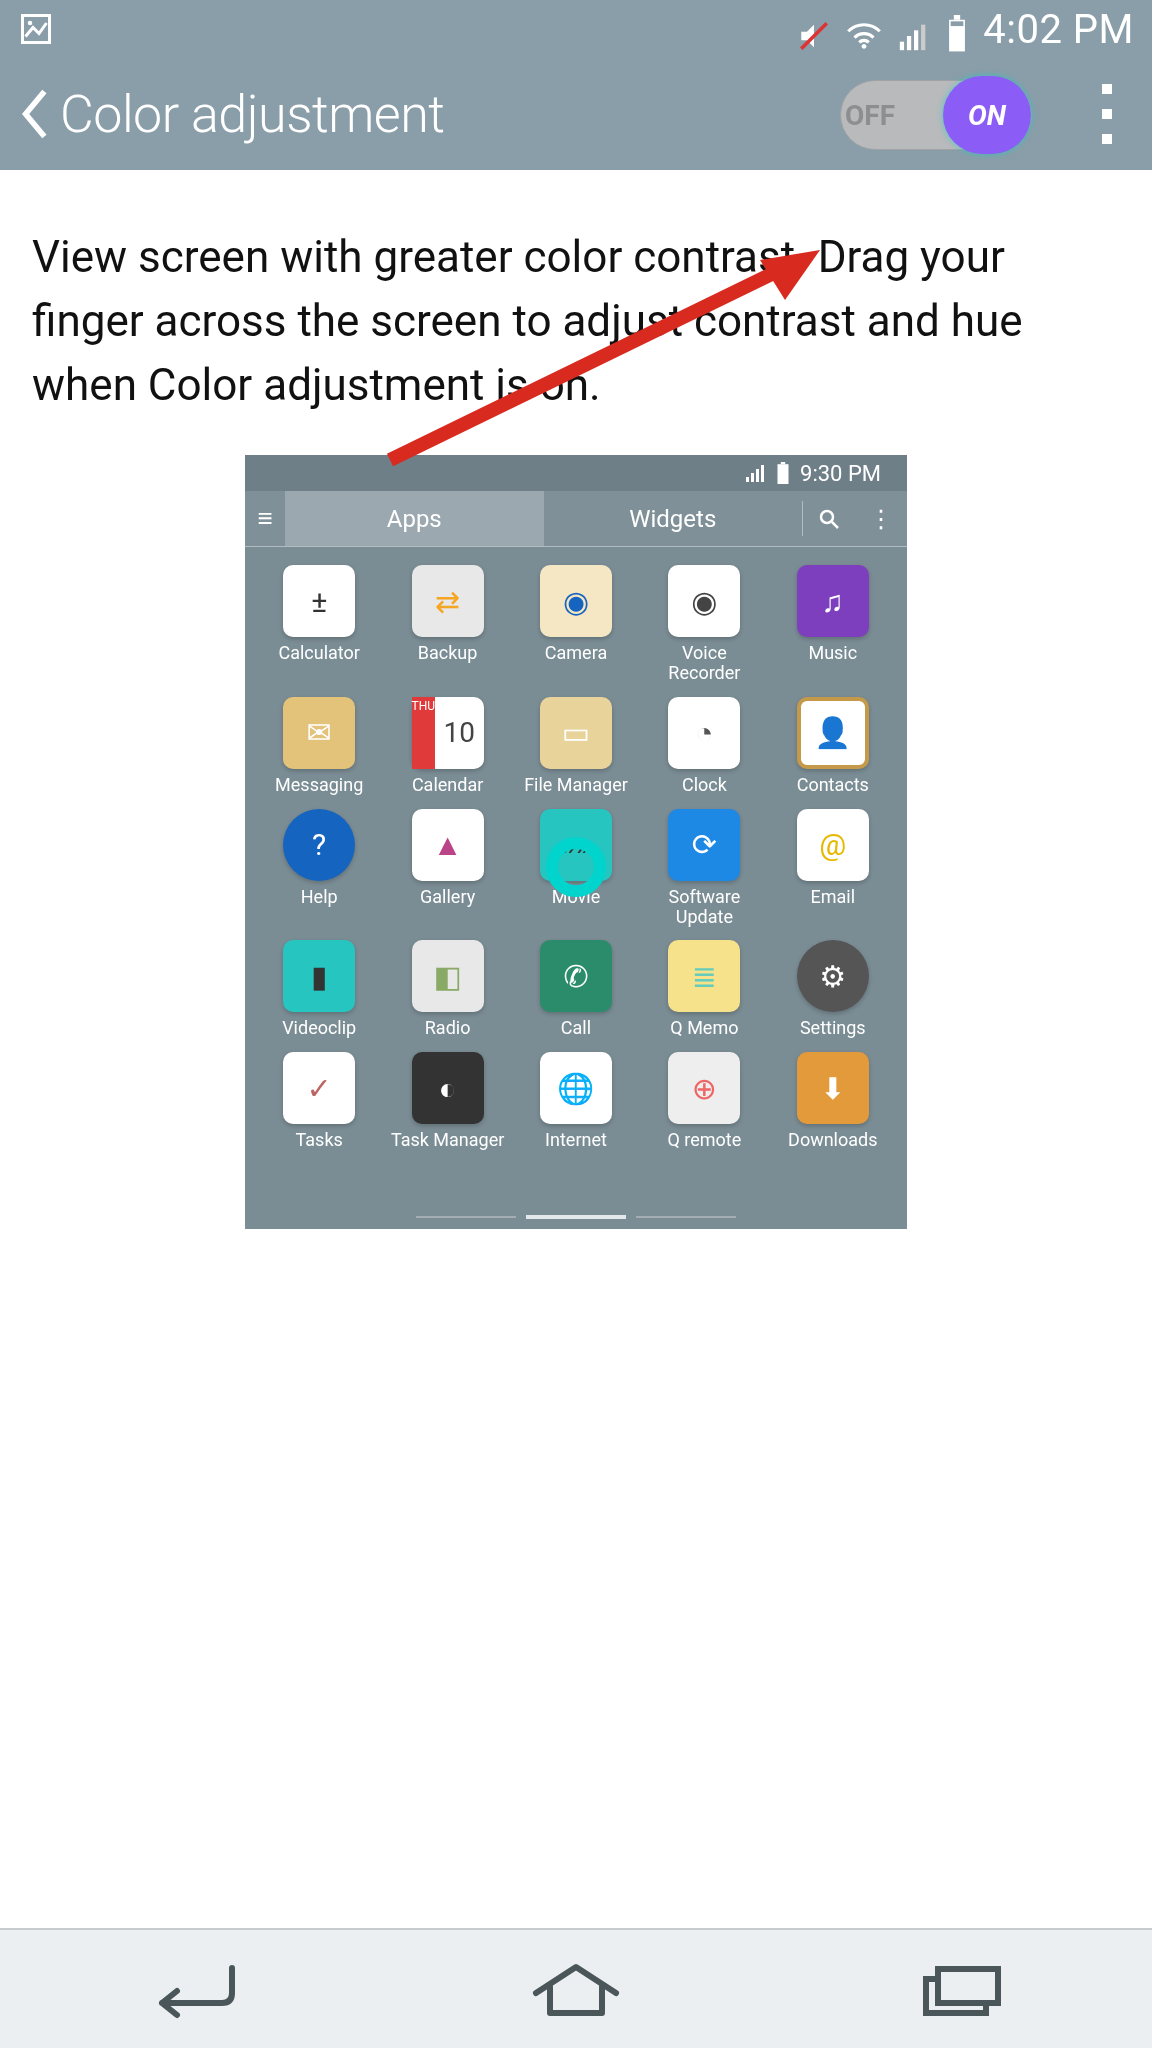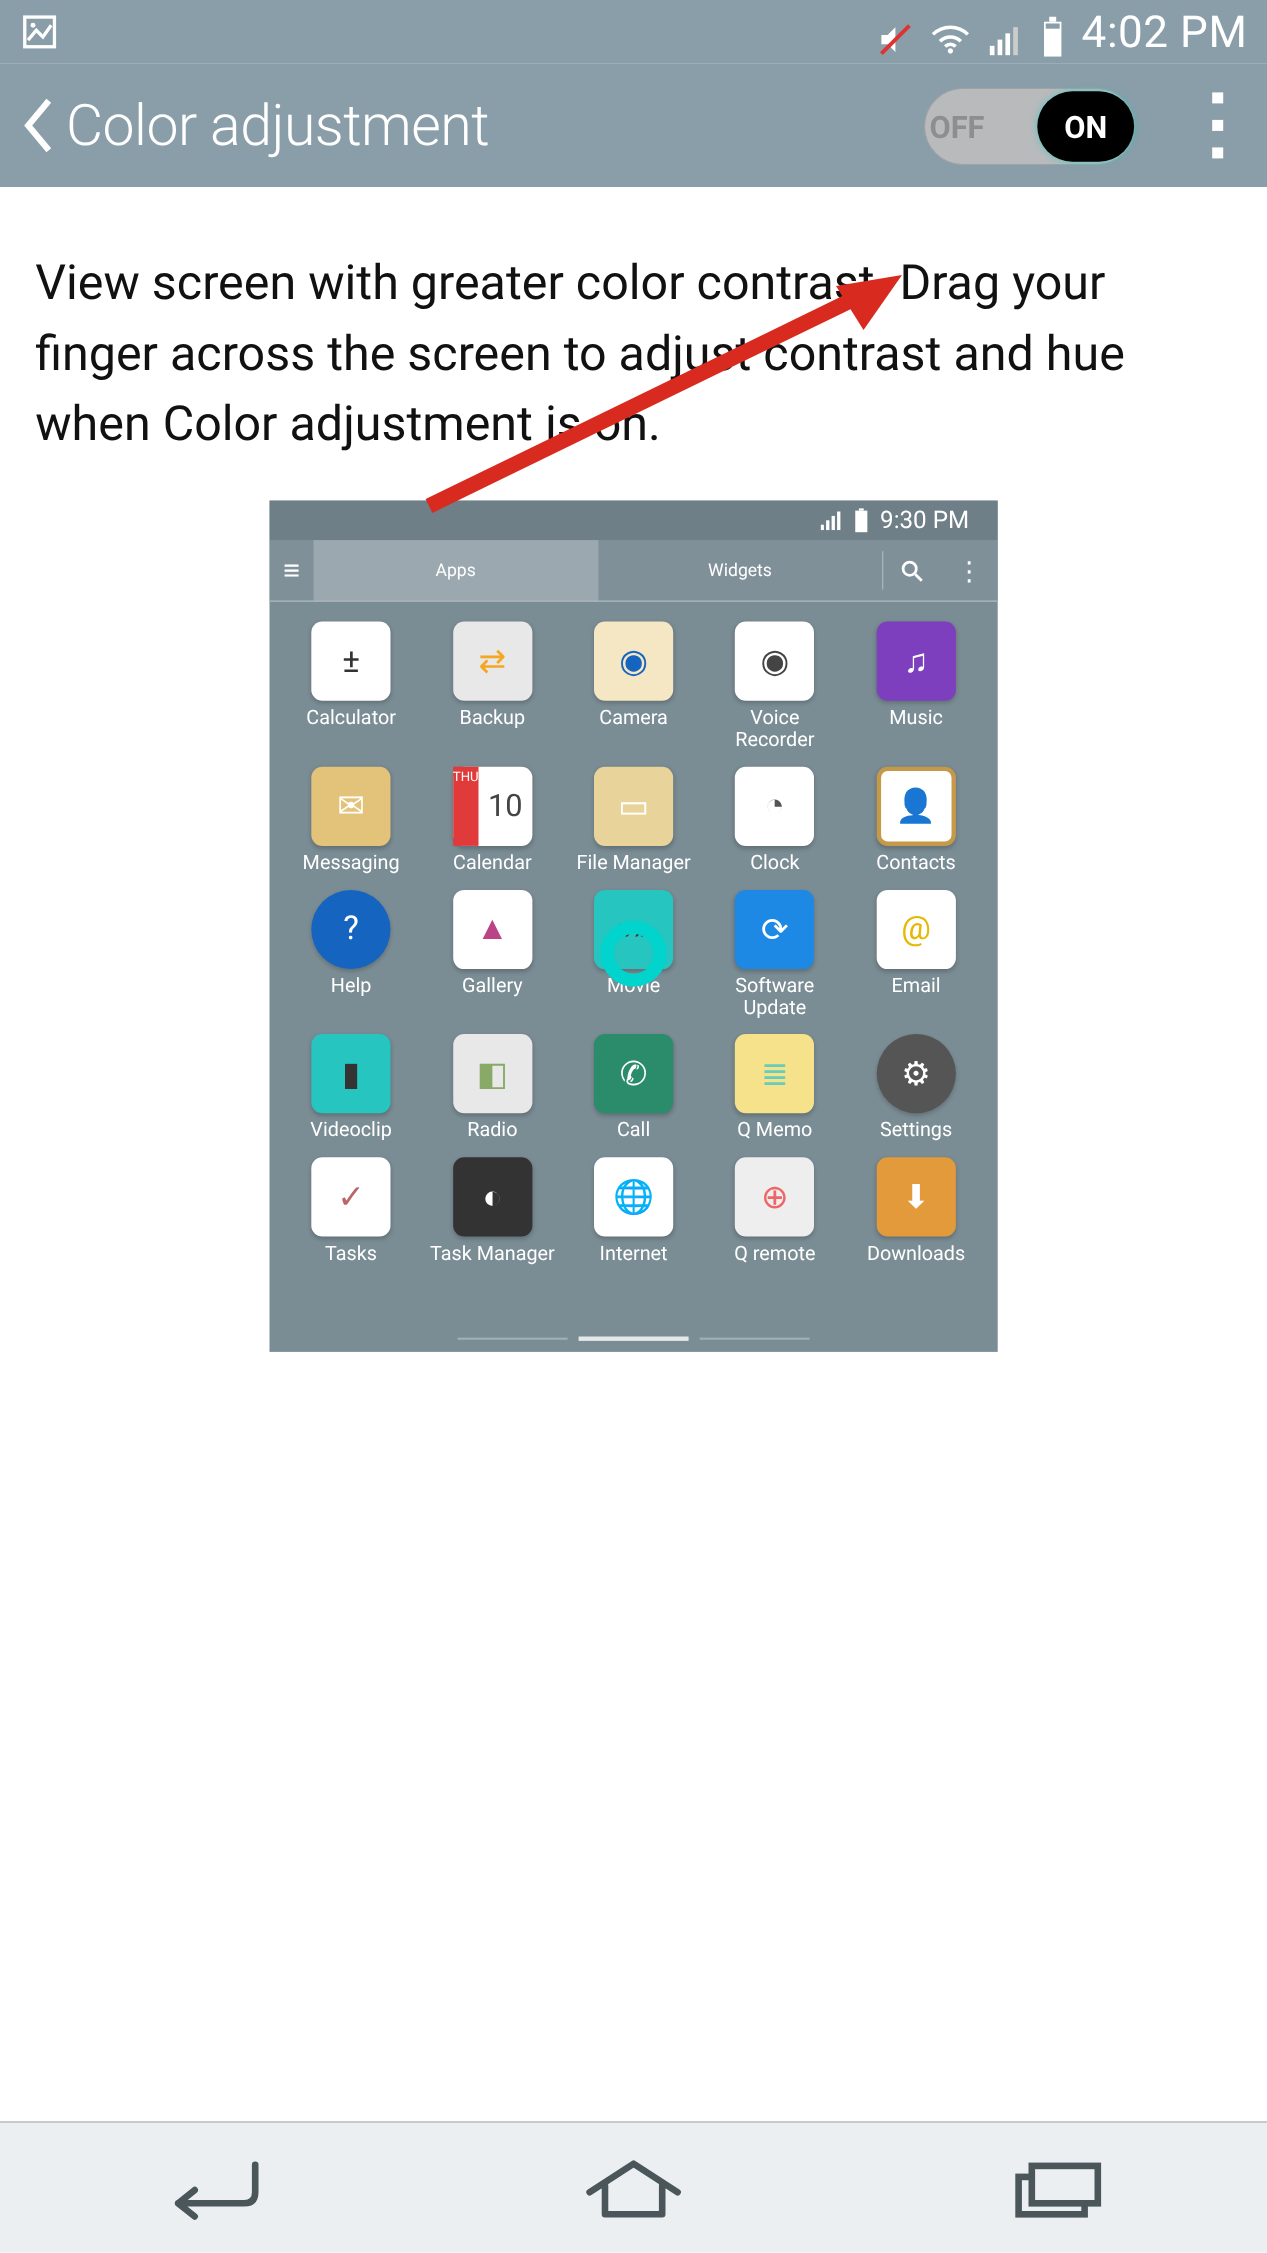--- a/index.html
+++ b/index.html
@@ -24,24 +24,25 @@
   .title-text { font-size: 52px; font-weight: 300; letter-spacing: -0.5px; }
   .toggle {
     position: absolute; right: 120px; top: 22px;
     width: 192px; height: 70px; border-radius: 40px; background: #b8babc;
     display: flex; align-items: center; border: 1px solid #a0a2a4; gap: 44px;
   }
   .toggle-off {
     flex: 1; text-align: center; color: #8e8e8e; font-size: 28px; font-weight: 700;
   }
   .toggle-on {
-    width: 88px; height: 64px; border-radius: 40px; background: #000000;
+    width: 88px; height: 78px; border-radius: 40px; background: #8b5cf6;
     display: flex; align-items: center; justify-content: center;
     color: #fff; font-size: 28px; font-weight: 700;
     box-shadow: 0 0 6px rgba(0,212,204,0.6);
+    font-style: italic;
   }
   .overflow {
     position: absolute; right: 30px; top: 26px; width: 30px; height: 60px;
     display: flex; flex-direction: column; justify-content: space-between; align-items: center;
   }
   .overflow span { width: 10px; height: 10px; background: #fff; }
 
   
   .body { flex: 1; background: #fff; padding: 56px 32px 12px 32px; position: relative; }
   .desc {
@@ -63,21 +64,21 @@
   }
   .pv-statusbar {
     height: 36px; background: #6f7f87; display: flex; align-items: center;
     justify-content: flex-end; padding: 0 26px; color: #fff; gap: 10px; font-size: 22px;
   }
   .pv-tabs {
     height: 56px; display: flex; align-items: stretch; border-bottom: 1px solid rgba(255,255,255,0.4);
     background: #7f9099;
   }
   .pv-menu { width: 40px; display: flex; align-items: center; justify-content: center; color: #fff; font-size: 26px; }
-  .pv-tab { flex: 1; display: flex; align-items: center; justify-content: center; color: #fff; font-size: 16px; }
+  .pv-tab { flex: 1; display: flex; align-items: center; justify-content: center; color: #fff; font-size: 24px; }
   .pv-tab.active { background: rgba(255,255,255,0.22); }
   .pv-search, .pv-dots { width: 52px; display: flex; align-items: center; justify-content: center; color: #fff; font-size: 24px; }
   .pv-sep { width: 1px; background: rgba(255,255,255,0.4); margin: 10px 0; }
 
   .pv-grid {
     padding: 18px 14px 10px 14px; display: grid; grid-template-columns: repeat(5, 1fr);
     column-gap: 8px; row-gap: 14px;
   }
   .app { display: flex; flex-direction: column; align-items: center; }
   .app-icon {

